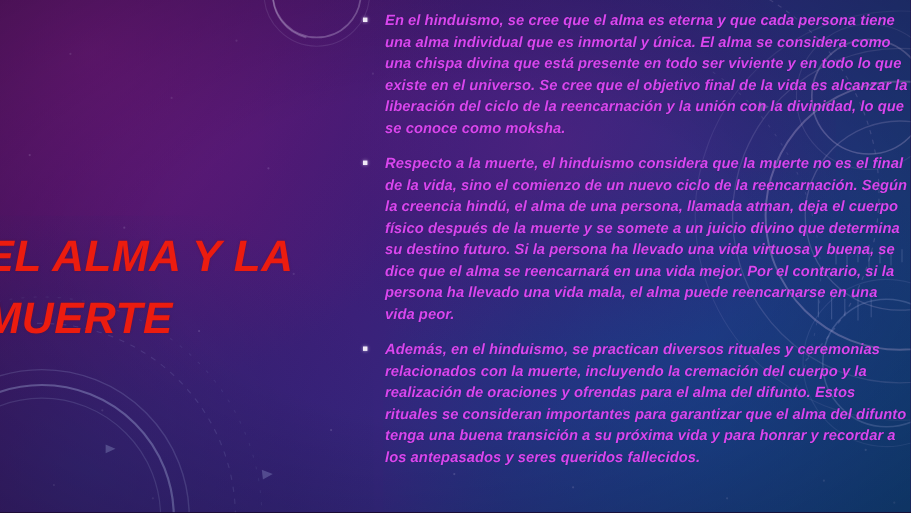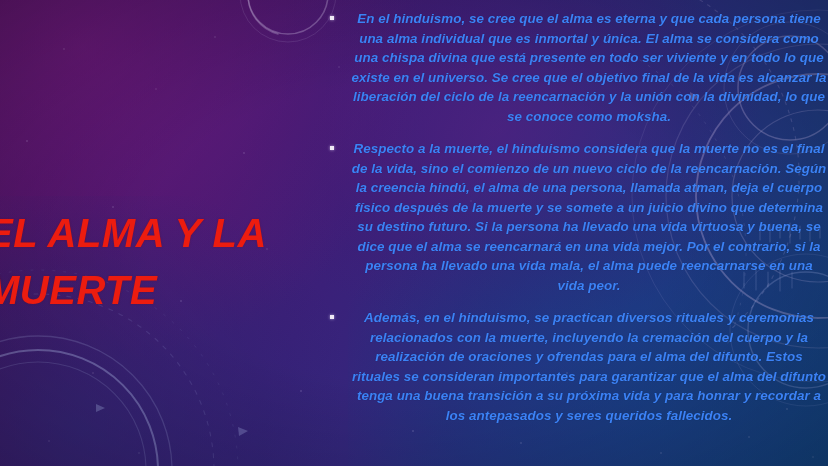--- a/index.html
+++ b/index.html
@@ -123,24 +123,23 @@
     width: 503px;
   }
   .bullet-item {
     position: relative;
     padding-left: 25px;
     margin-bottom: 13px;
     font-size: 13.4px;
     line-height: 1.455;
     font-weight: bold;
     font-style: italic;
-    color: #3b82f6;
+    color: #d946ef;
     letter-spacing: 0.05px;
     text-shadow: 0 0 1px rgba(0,0,0,0.30);
-    text-align: center;
   }
   .bullet-item:last-child { margin-bottom: 0; }
   .bullet-dot {
     position: absolute;
     left: 5px;
     top: 7px;
     width: 4px;
     height: 4px;
     background: #efe9f6;
     box-shadow: 0 0 3px rgba(240,230,255,0.7);

